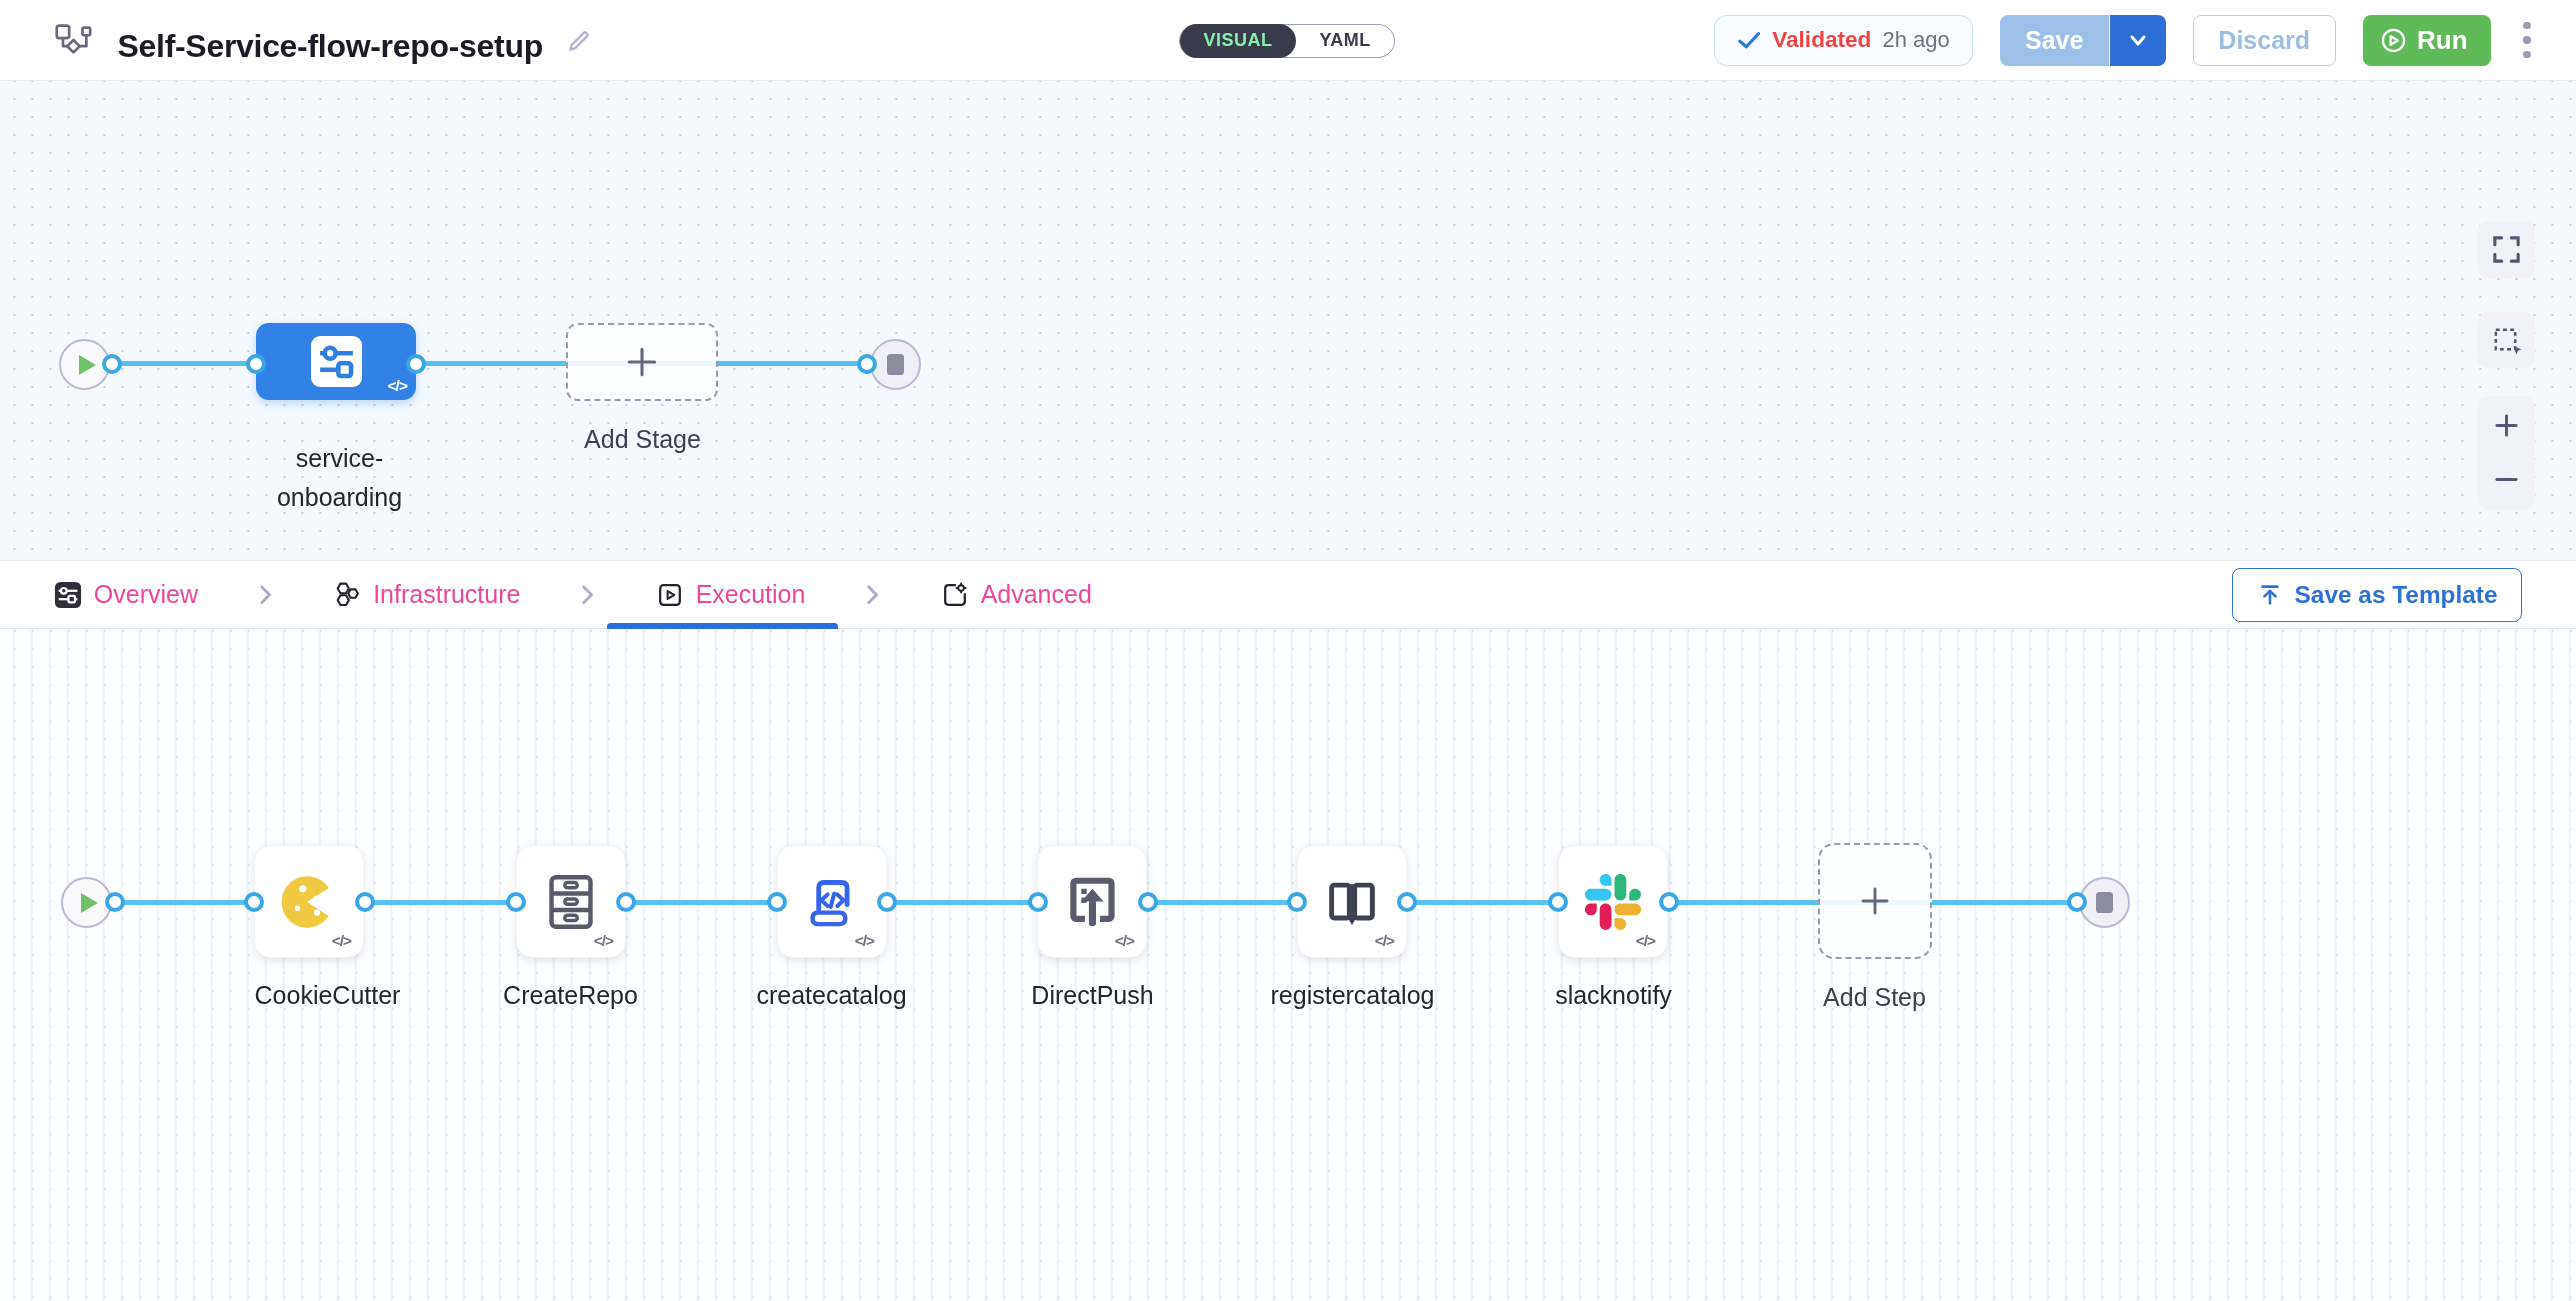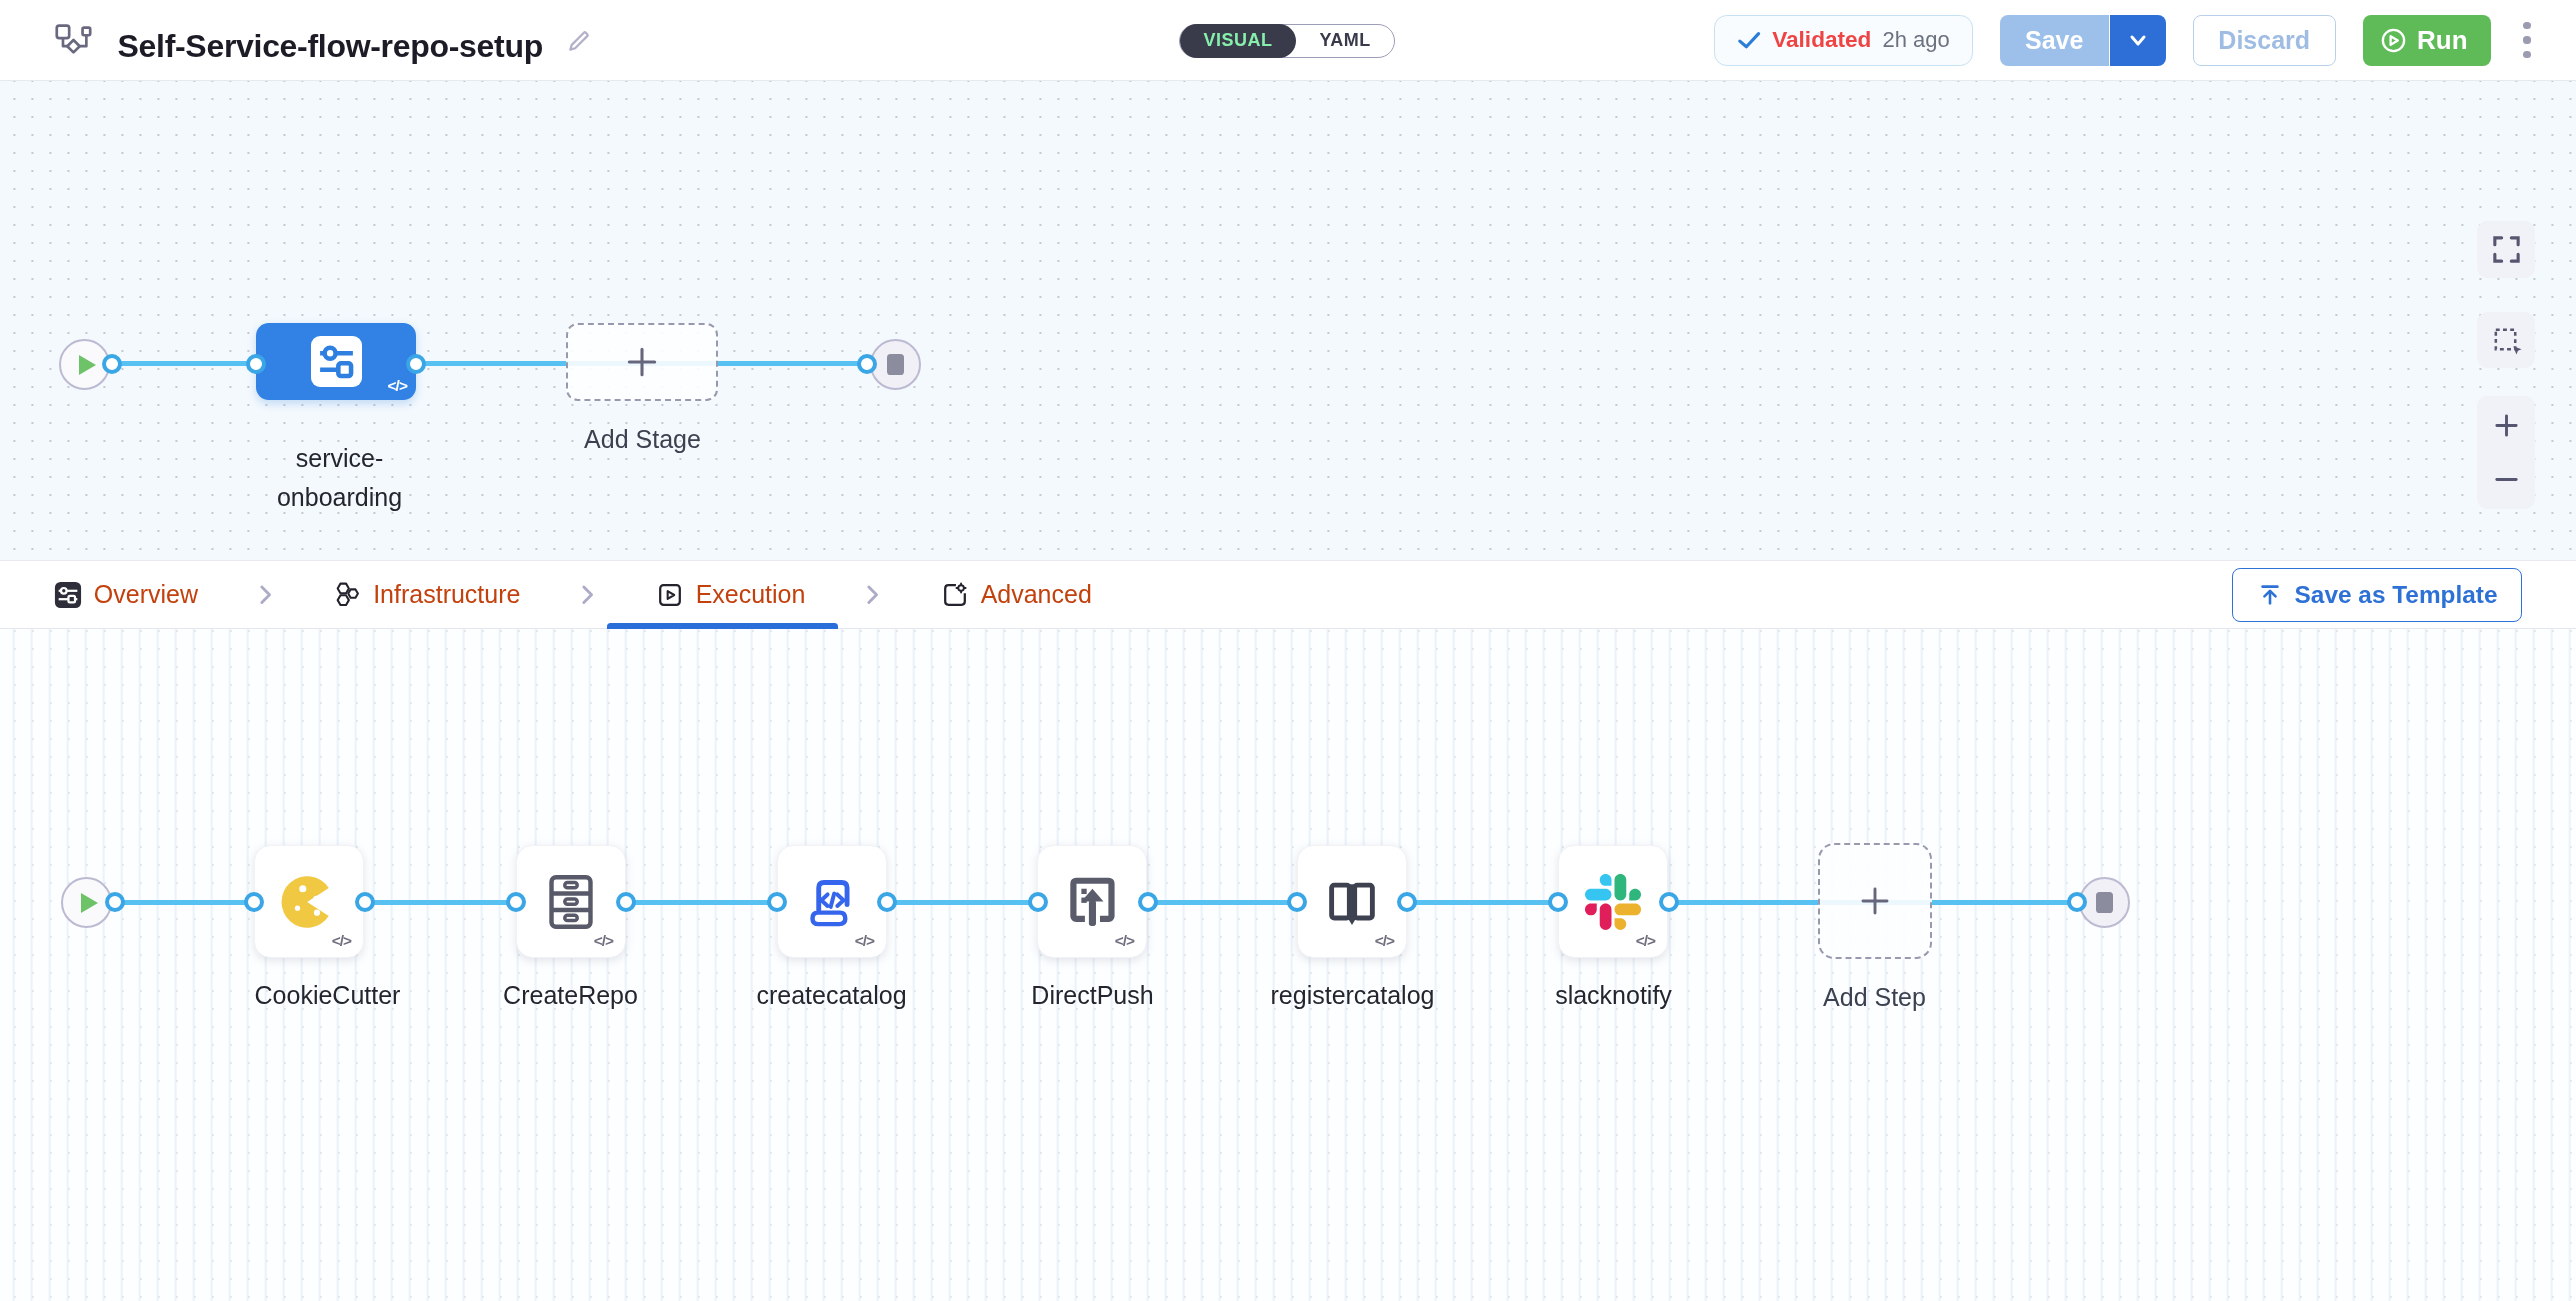--- a/index.html
+++ b/index.html
@@ -119,21 +119,21 @@
   .ctl-fullscreen { top:140px; height:57px; }
   .ctl-marquee    { top:231px; height:56px; }
   .ctl-zoomgrp    { top:315px; height:113px; flex-direction:column; justify-content:space-between; padding:7.2px 0; }
   .ctl-zoomgrp button { background:transparent; border:none; cursor:pointer; height:45px; display:flex; align-items:center; justify-content:center; width:100%; }
 
   
   .tabbar {
     height:69px; background:#fff; border-top:0.9px solid #E8EAF0; border-bottom:0.9px solid #E3E6EE;
     display:flex; align-items:stretch; padding-left:54px; position:relative; z-index:10;
   }
-  .tab { display:flex; align-items:center; gap:11.8px; font-size:25px; font-weight:500; color:#c2410c; position:relative; cursor:pointer; }
+  .tab { display:flex; align-items:center; gap:11.8px; font-size:25px; font-weight:500; color:#ec4899; position:relative; cursor:pointer; }
   .tab.active::after {
     content:""; position:absolute; left:-49px; right:-33px; bottom:-0.9px; height:6.3px;
     background:#2A6FD9; border-radius:3.6px 3.6px 0 0;
   }
   .tab-sep { display:flex; align-items:center; margin:0 60px; }
   .save-template {
     margin-left:auto; margin-right:54px; align-self:center;
     height:54px; padding:0 23.5px; background:#fff; border:1.8px solid #2E71D6; border-radius:8.1px;
     color:#2E71D6; font-size:24.4px; font-weight:600; display:flex; align-items:center; gap:11.8px; cursor:pointer;
     font-family:"Liberation Sans", sans-serif;

